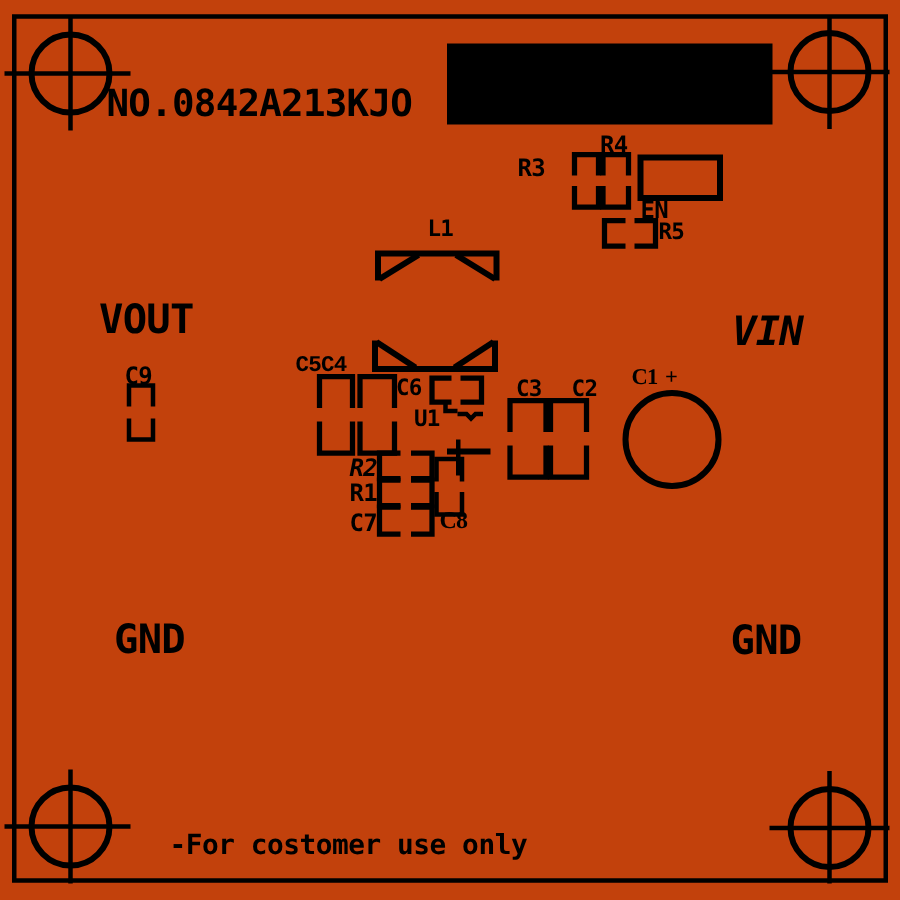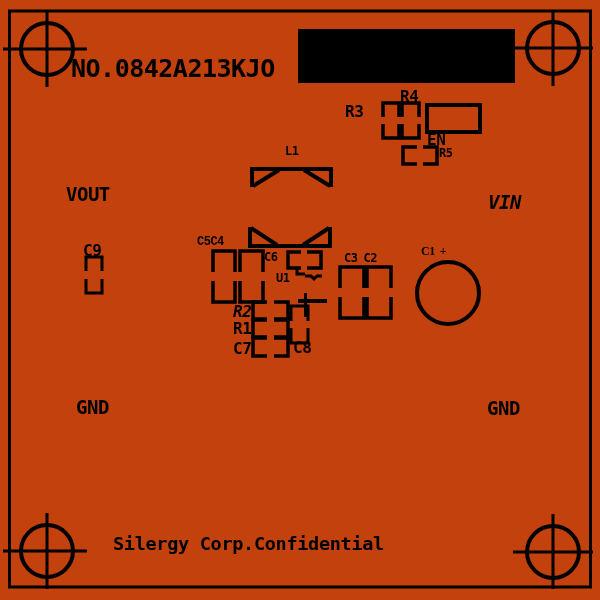--- a/index.html
+++ b/index.html
@@ -6,49 +6,49 @@
   #board{
     position:relative;width:600px;height:600px;background:#c2410c;
     font-family:"DejaVu Sans Mono","Liberation Mono",monospace;
     color:#000;overflow:hidden;
   }
   #gfx{position:absolute;left:0;top:0;width:600px;height:600px;}
   .lbl{
     position:absolute;font-weight:bold;line-height:1;white-space:pre;
     letter-spacing:-0.5px;
   }
-  .s27{font-size:19px;}
+  .s27{font-size:27px;margin-top:15px;}
   .s25{font-size:25px;}
   .s19{font-size:18.5px;letter-spacing:-0.3px;}
-  .s17{font-size:12px;}
+  .s17{font-size:15px;}
   .s16{font-size:16px;}
   #lbl-partnum{left:71px;top:56px;}
   #lbl-vout{left:66px;top:185px;}
   #lbl-vin{left:488px;top:193px;font-style:italic;}
   #lbl-gnd-left{left:76px;top:398px;}
   #lbl-gnd-right{left:487px;top:399px;}
   #lbl-footer1{left:113px;top:535px;}
   #lbl-footer2{left:113px;top:555px;}
   #lbl-l1{left:285px;top:145px;}
   #lbl-r3{left:345px;top:104px;}
   #lbl-r4{left:400px;top:89px;}
   #lbl-en{left:427px;top:132px;}
   #lbl-r5{left:439px;top:147px;}
   #lbl-c9{left:83px;top:243px;text-align:center;}
   #lbl-c5c4{left:197px;top:236px;font-family:Liberation Mono, monospace;}
   #lbl-c6{left:264px;top:251px;}
   #lbl-u1{left:276px;top:272px;text-align:right;}
   #lbl-c3c2{left:344px;top:252px;}
   #lbl-c1{left:421px;top:245px;font-family:Liberation Serif, serif;}
   #lbl-c1 .plus{margin-left:5px;}
-  #lbl-c3c2 .gap{margin-left:6px;}
+  #lbl-c3c2 .gap{margin-left:20px;}
   #lbl-r2{left:233px;top:304px;font-style:italic;}
   #lbl-r1{left:233px;top:321px;}
   #lbl-c7{left:233px;top:341px;}
-  #lbl-c8{left:293px;top:340px;}
+  #lbl-c8{left:293px;top:340px;font-family:Liberation Serif, serif;}
   .stroke{fill:none;stroke:#000;}
 </style>
 </head>
 <body>
 
 <div id="board">
 
   <svg id="gfx" viewBox="0 0 600 600">
 
     <rect class="stroke" x="9.5" y="11" width="581" height="576" stroke-width="3"></rect>
@@ -180,15 +180,15 @@
 
   <div class="lbl s17" id="lbl-c3c2"><span>C3</span><span class="gap">C2</span></div>
 
   <div class="lbl s17" id="lbl-c1"><span>C1</span><span class="plus">+</span></div>
 
   <div class="lbl s16" id="lbl-r2">R2</div>
   <div class="lbl s16" id="lbl-r1">R1</div>
   <div class="lbl s16" id="lbl-c7">C7</div>
   <div class="lbl s16" id="lbl-c8">C8</div>
 
-  <div class="lbl s19" id="lbl-footer1">Silergy Corp.Confidential</div>
+  <div class="lbl s19" id="lbl-footer2">-For costomer use only</div>
 
 </div>
 
 </body></html>

